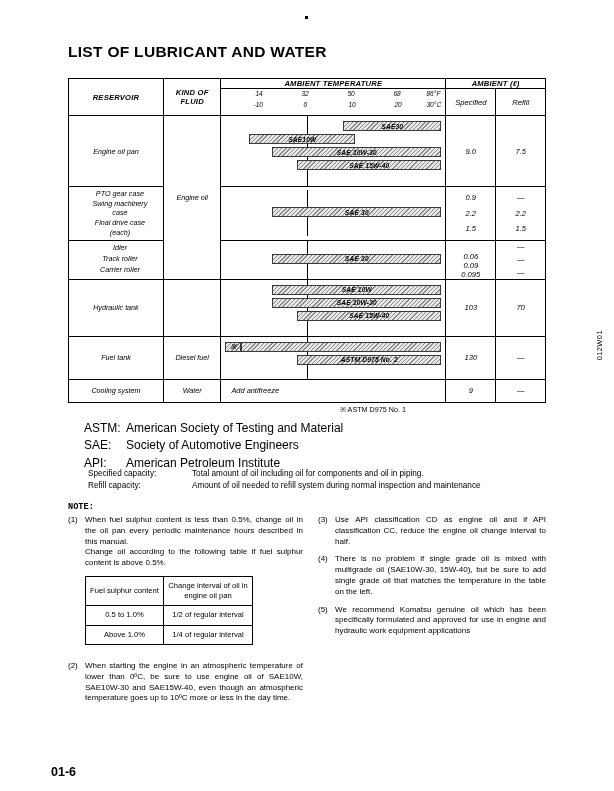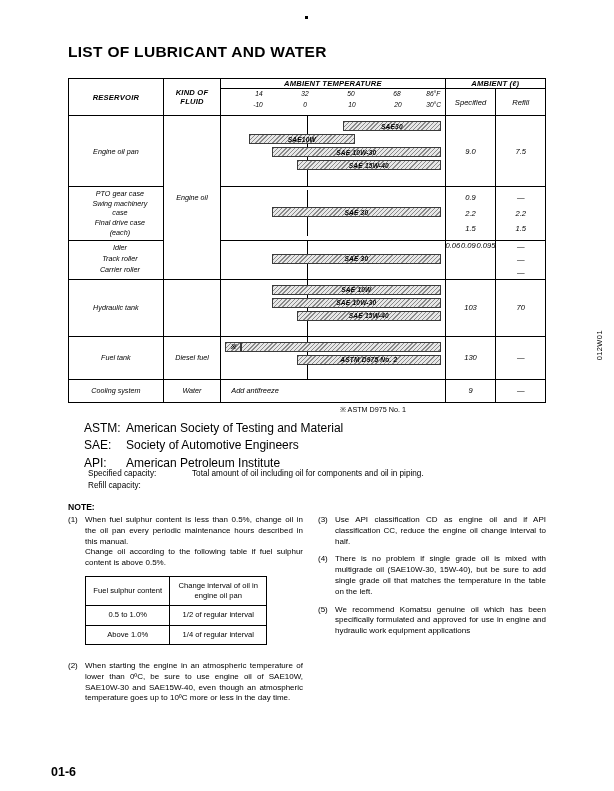--- a/index.html
+++ b/index.html
@@ -73,30 +73,30 @@
   }
   .legend .row{display:flex;}
   .legend .k{width:42px;}
 
   .capnote{
     position:absolute;left:68px;top:468px;font-size:8.2px;line-height:1.45;margin-left:20px;
   }
   .capnote .row{display:flex;}
   .capnote .k{width:104px;}
 
-  .noteh{position:absolute;left:68px;top:502px;font-size:8.6px;font-weight:bold;}
+  .noteh{position:absolute;left:68px;top:502px;font-size:8.6px;font-weight:bold;font-family:Liberation Mono, monospace;}
 
   .colL{position:absolute;left:68px;top:515px;width:235px;font-size:8px;line-height:1.35;}
   .colR{position:absolute;left:318px;top:515px;width:228px;font-size:8px;line-height:1.35;}
   .item{display:flex;margin-bottom:7px;}
   .item .n{width:17px;flex:none;}
   .item .t{flex:1;text-align:justify;}
 
   .subtbl{
-    margin:7px 0 4px 17px;width:182px;border-collapse:collapse;font-size:7.6px;
+    margin:7px 0 4px 17px;width:168px;border-collapse:collapse;font-size:7.6px;
   }
   .subtbl td{border:1px solid #000;text-align:center;padding:4px 2px;}
 
   .pagenum{position:absolute;left:51px;top:765px;font-size:12.5px;font-weight:bold;}
 
   .topdot{position:absolute;left:305px;top:16px;width:3px;height:3px;background:#000;}
 </style>
 </head>
 <body>
 
@@ -207,21 +207,21 @@
       </td>
       <td class="band-cell">
         <div style="position:relative;height:38px;">
           <div class="vline" style="left:86px"></div>
           <div class="bar" style="left:51px;right:4px;top:13px">
                 <span>SAE 30</span>
               </div>
         </div>
       </td>
       <td class="cap" style="padding:0">
-        <div style="height:38px;display:flex;flex-direction:row;justify-content:space-between">
+        <div style="height:38px;display:flex;flex-direction:column;justify-content:flex-end">
           <div>0.06</div>
           <div>0.09</div>
           <div>0.095</div>
         </div>
       </td>
       <td class="cap" style="padding:0">
         <div style="height:38px;display:flex;flex-direction:column;justify-content:space-around">
           <div>—</div>
           <div>—</div>
           <div>—</div>
@@ -310,20 +310,21 @@
       </div>
   </div>
 
   <div class="capnote">
     <div class="row">
         <span class="k">Specified capacity:</span>
         <span>Total amount of oil including oil for components and oil in piping.</span>
       </div>
     <div class="row">
         <span class="k">Refill capacity:</span>
+        <span>Amount of oil needed to refill system during normal inspection and maintenance</span>
       </div>
   </div>
 
   <div class="noteh">NOTE:</div>
 
   <div class="colL">
     <div class="item">
       <span class="n">(1)</span>
       <span class="t" style="white-space:pre-line">When fuel sulphur content is less than 0.5%, change oil in the oil pan every periodic maintenance hours described in this manual.
 Change oil according to the following table if fuel sulphur content is above 0.5%.</span>

